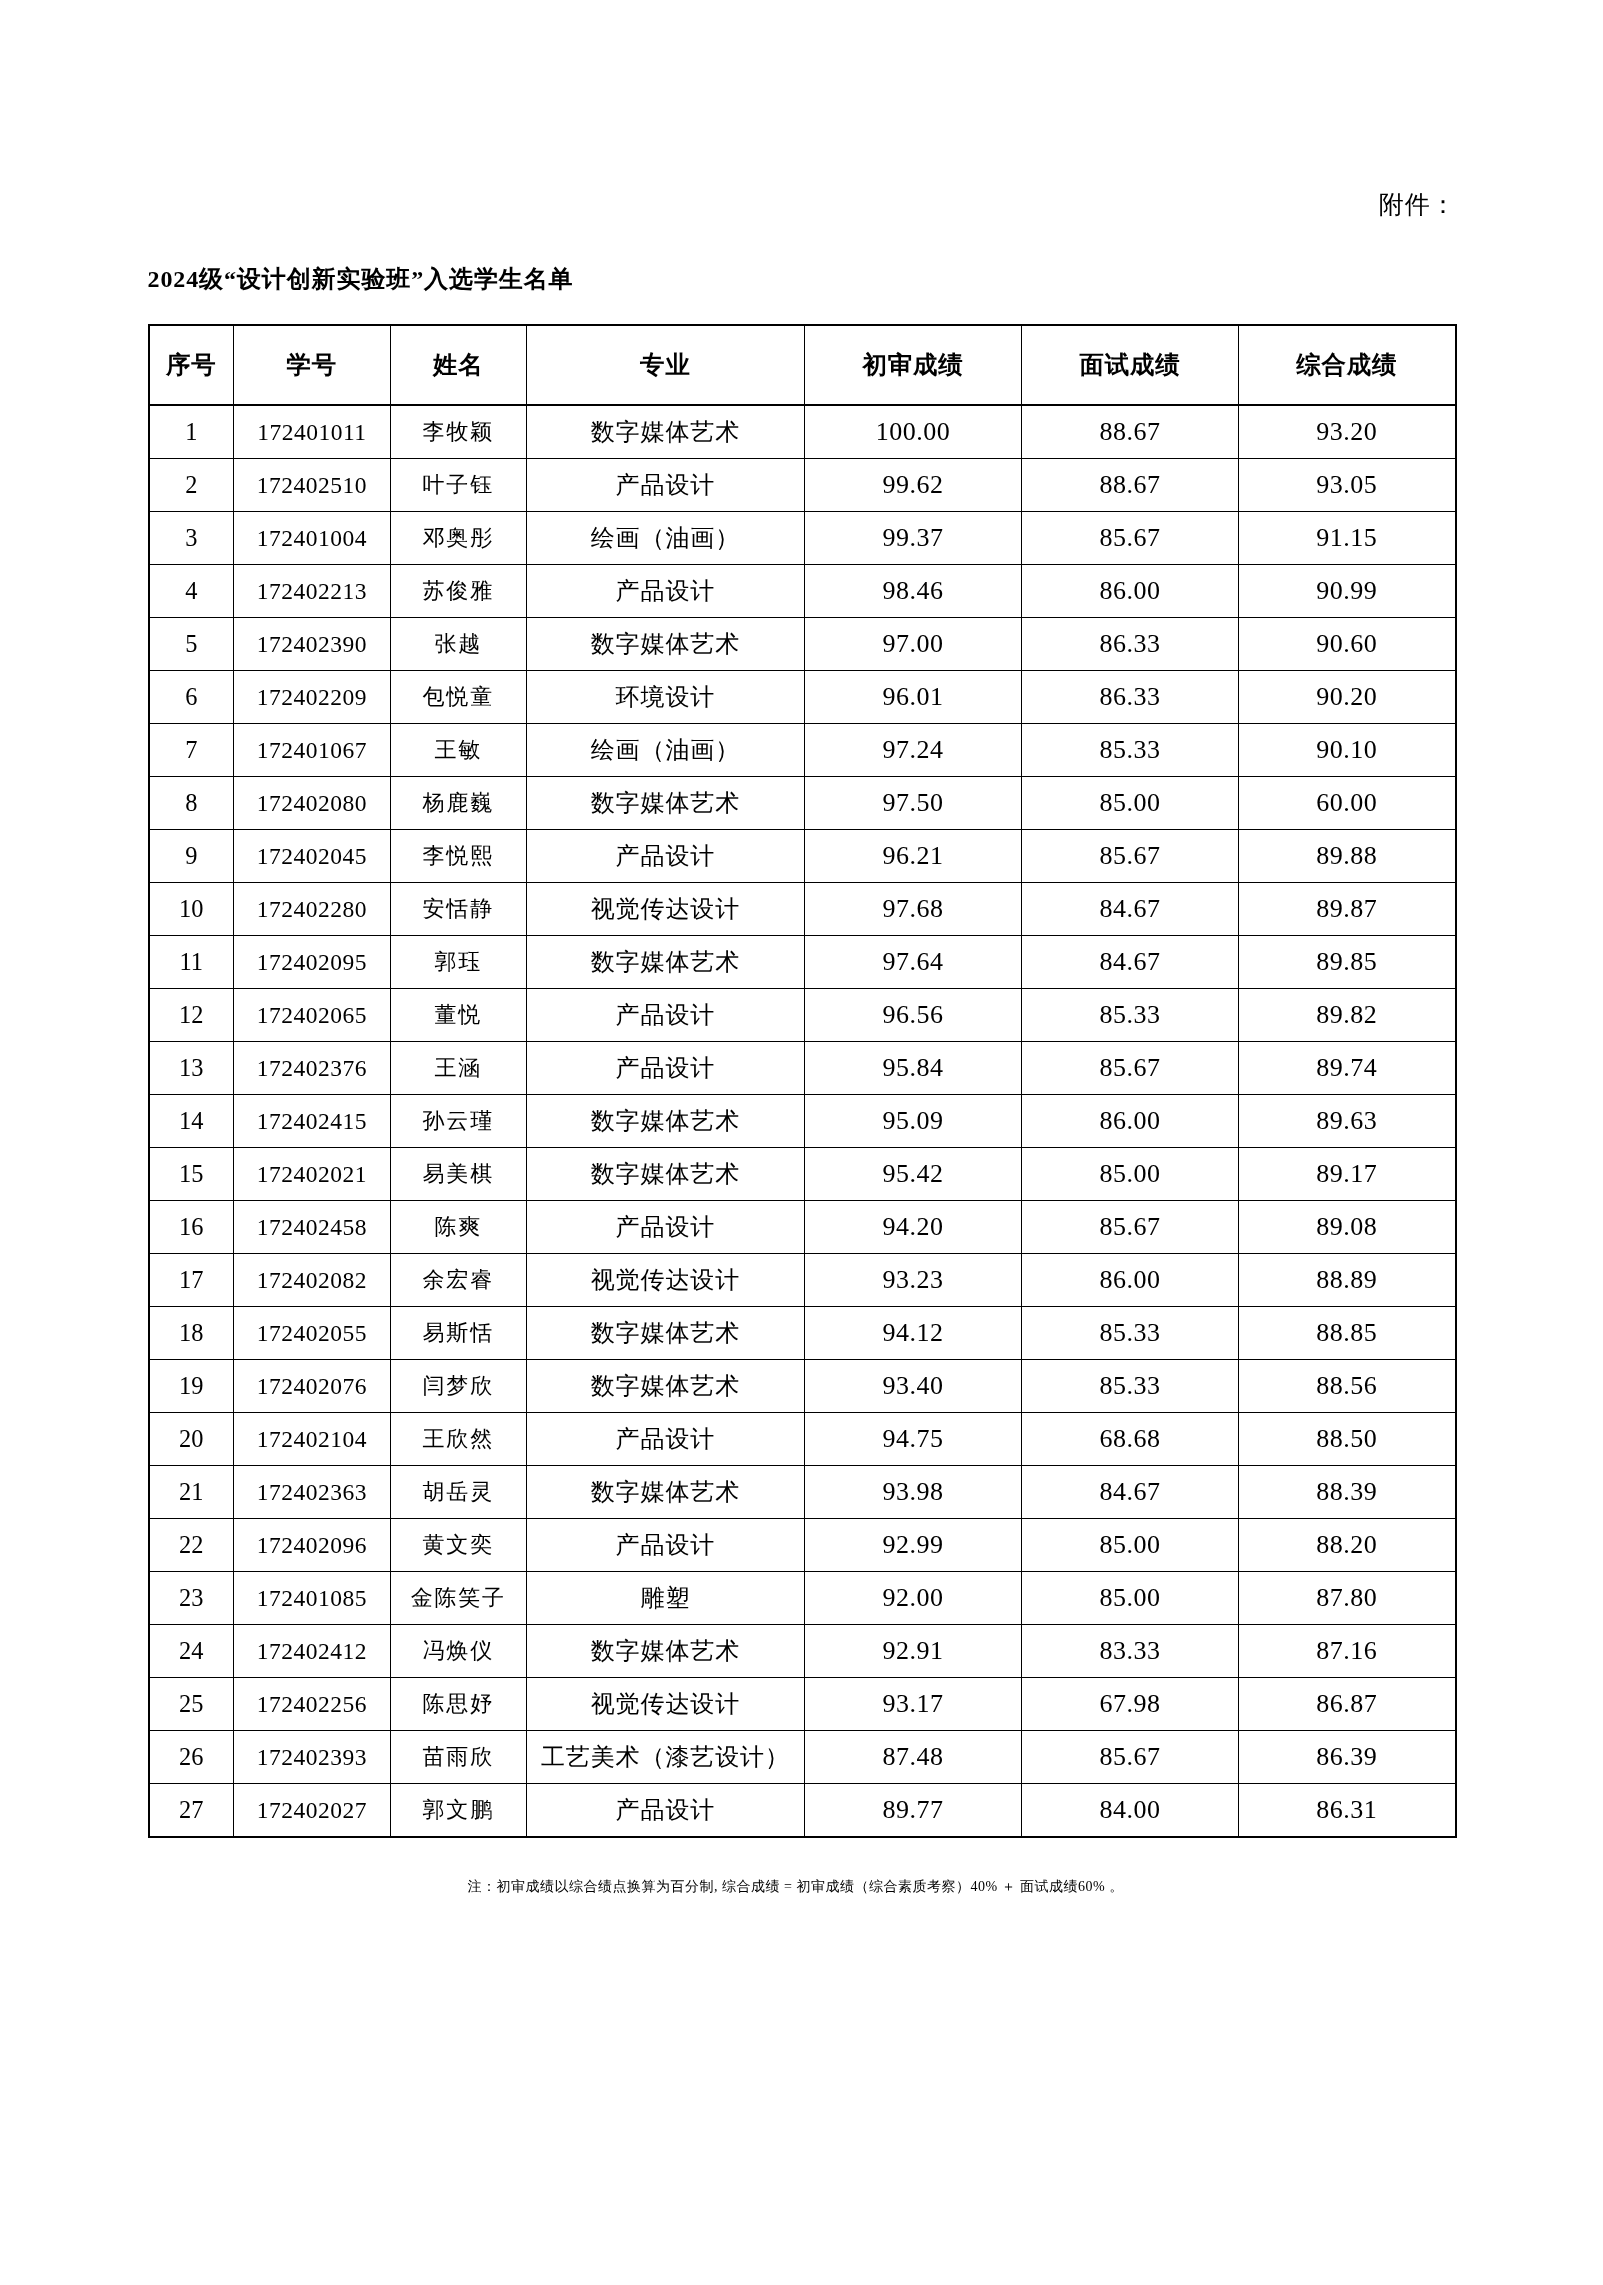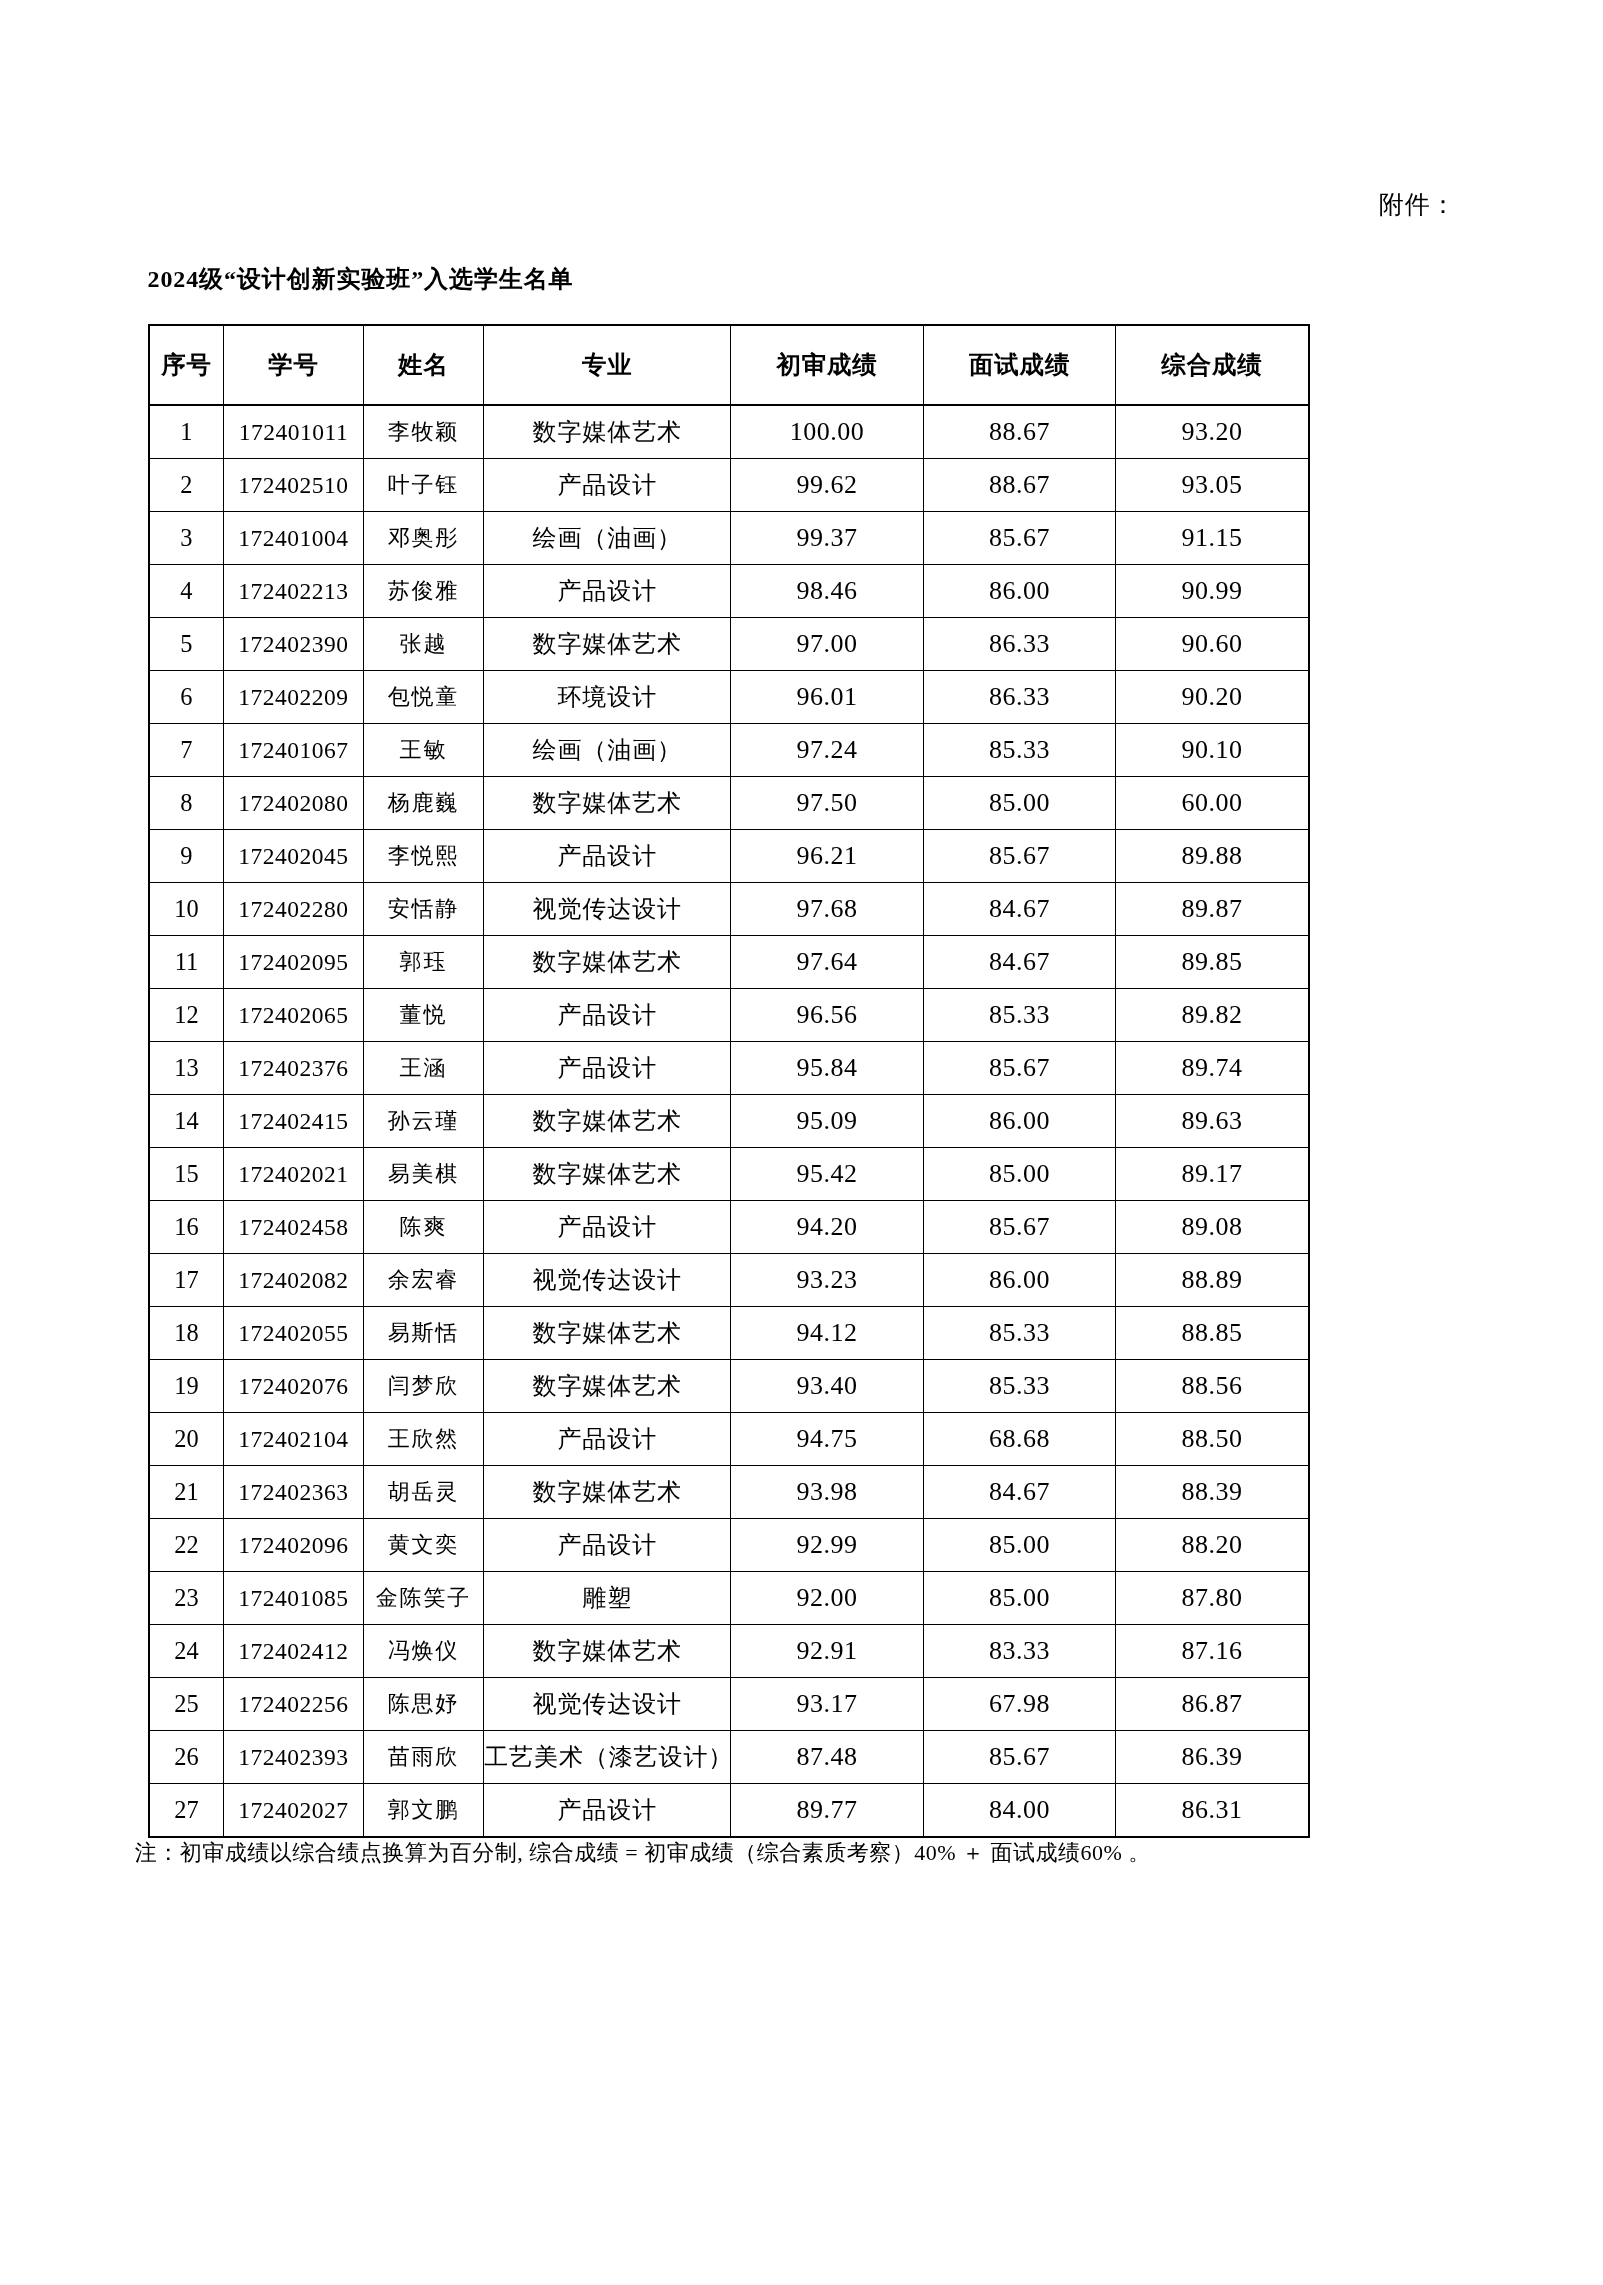--- a/index.html
+++ b/index.html
@@ -26,21 +26,21 @@
   }
   .doc-title {
     margin-top: 42px;
     text-align: left;
     font-size: 24px;
     font-weight: bold;
     letter-spacing: 0.9px;
   }
   table.roster {
     margin-top: 29px;
-    width: 1162px;
+    width: 1309px;
     border-collapse: collapse;
     border: 2.7px solid #000000;
     table-layout: fixed;
   }
   table.roster th {
     border: 1.8px solid #000000;
     border-bottom: 2.7px solid #000000;
     height: 78px;
     font-size: 24.4px;
     font-weight: bold;
@@ -60,24 +60,25 @@
     white-space: nowrap;
   }
   table.roster td.col0 { font-size: 24.4px; }
   table.roster td.col1 { font-size: 23.5px; letter-spacing: 0.5px; }
   table.roster td.col2 { font-size: 22px; letter-spacing: 1.8px; }
   table.roster td.col3 { font-size: 24px; letter-spacing: 0.9px; }
   table.roster td.col4,
   table.roster td.col5,
   table.roster td.col6 { font-size: 26px; letter-spacing: 0.5px; }
   .note {
+    margin-top: 40px;
     margin-left: -12.7px;
-    font-size: 22px;
+    font-size: 14px;
     letter-spacing: 0.5px;
-    text-align: left;
+    text-align: center;
   }
 </style>
 </head>
 <body>
 
 <div class="content">
 
   <div class="attachment">附件：</div>
 
   <div class="doc-title">2024级“设计创新实验班”入选学生名单</div>

